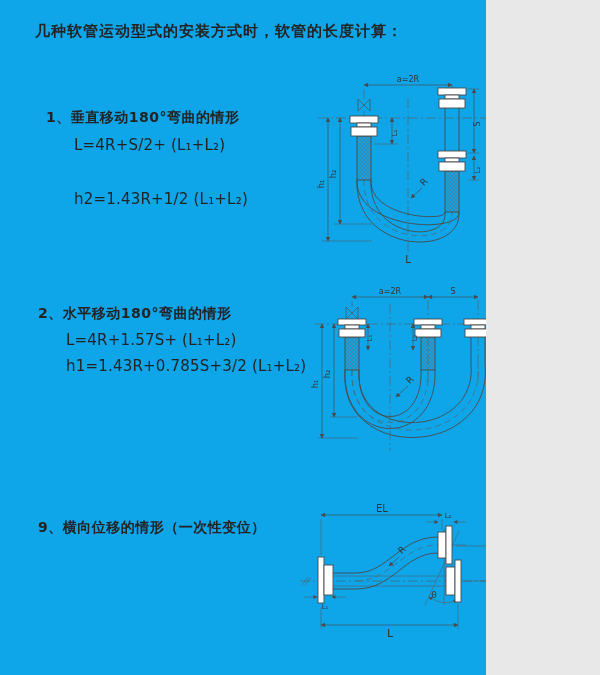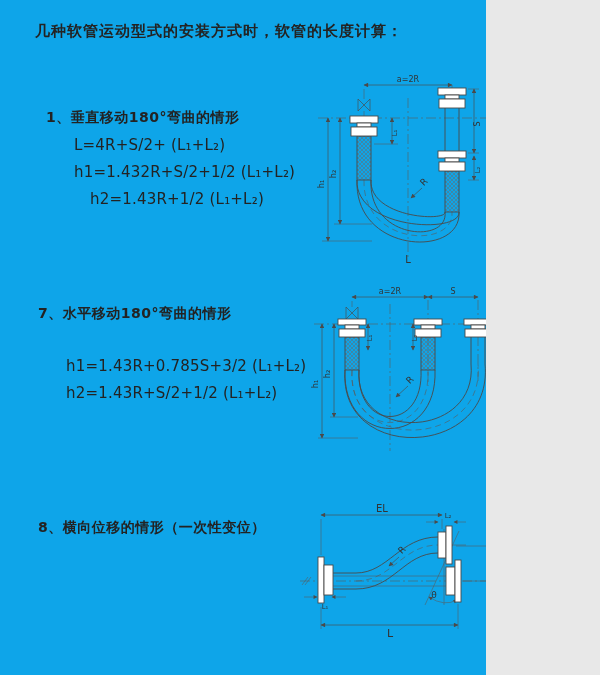--- a/index.html
+++ b/index.html
@@ -21,28 +21,27 @@
 </style>
 </head>
 <body>
 
 <div class="page">
 
   <div class="title" style="left:35px;top:22px">几种软管运动型式的安装方式时，软管的长度计算：</div>
 
   <div class="heading" style="left:46px;top:109px">1、垂直移动180°弯曲的情形</div>
   <div class="formula" style="left:74px;top:136px">L=4R+S/2+ (L₁+L₂)</div>
-  <div class="formula" style="left:74px;top:163px">h1=1.432R+S/2+1/2 (L₁+L₂)</div>
-  <div class="formula" style="left:90px;top:190px">h2=1.43R+1/2 (L₁+L₂)</div>
-
-  <div class="heading" style="left:38px;top:305px">7、水平移动180°弯曲的情形</div>
+  <div class="formula" style="left:74px;top:190px">h2=1.43R+1/2 (L₁+L₂)</div>
+
+  <div class="heading" style="left:38px;top:305px">2、水平移动180°弯曲的情形</div>
+  <div class="formula" style="left:66px;top:331px">L=4R+1.57S+ (L₁+L₂)</div>
   <div class="formula" style="left:66px;top:357px">h1=1.43R+0.785S+3/2 (L₁+L₂)</div>
-  <div class="formula" style="left:66px;top:384px">h2=1.43R+S/2+1/2 (L₁+L₂)</div>
-
-  <div class="heading" style="left:38px;top:519px">8、横向位移的情形（一次性变位）</div>
+
+  <div class="heading" style="left:38px;top:519px">9、横向位移的情形（一次性变位）</div>
 
   <svg class="diag" style="left:312px;top:72px" width="270" height="195" viewBox="0 0 270 195">
     <defs>
       <marker id="a1" viewBox="0 0 10 10" refX="9" refY="5" markerWidth="9" markerHeight="7" orient="auto-start-reverse">
         <path d="M0,0 L10,5 L0,10 z" fill="#4a4a4a"></path>
       </marker>
       <pattern id="b1" width="4" height="4" patternUnits="userSpaceOnUse">
         <path d="M0,4 L4,0 M0,0 L4,4" stroke="#6a6a6a" stroke-width="0.5"></path>
       </pattern>
     </defs>

